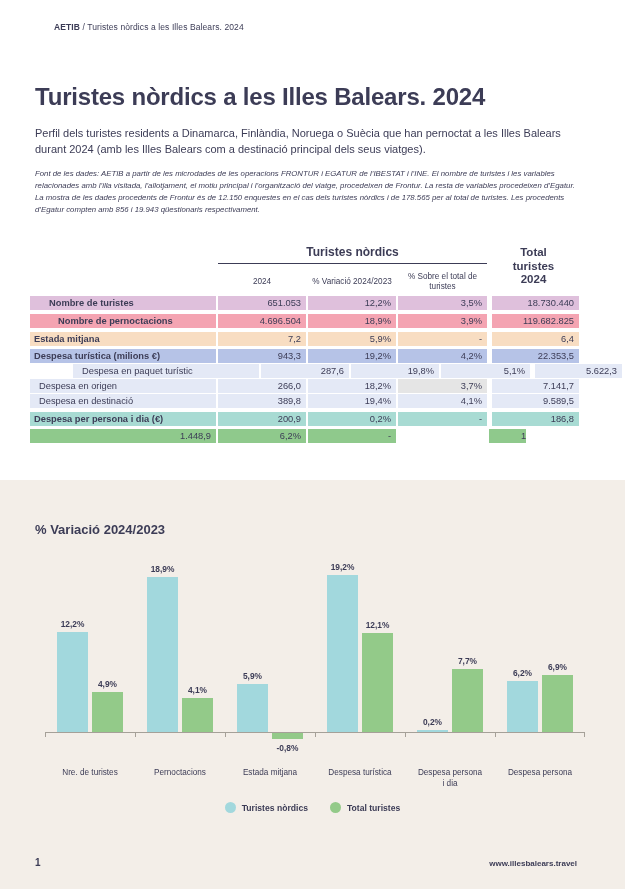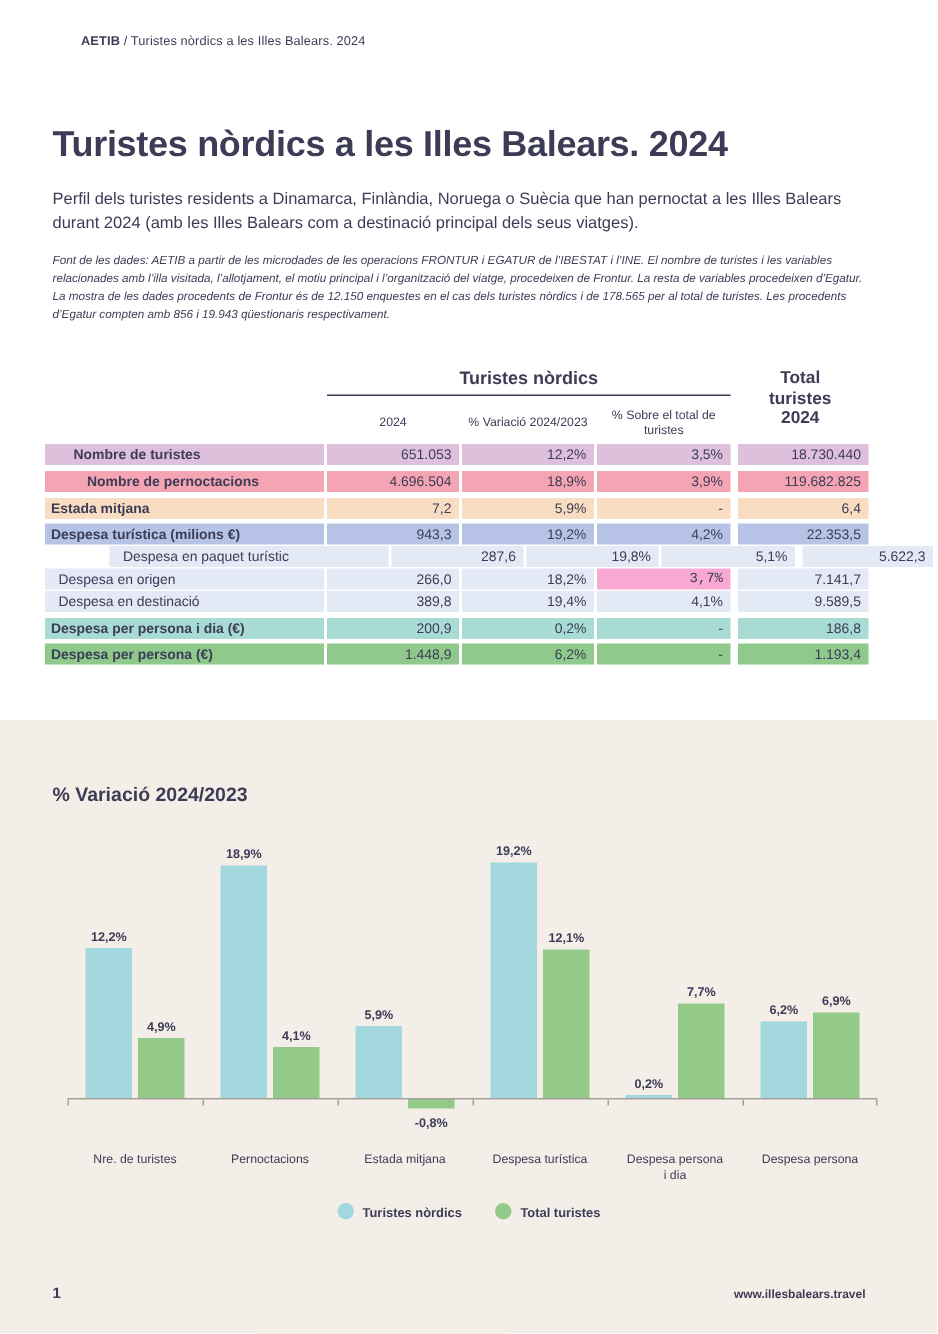--- a/index.html
+++ b/index.html
@@ -119,42 +119,41 @@
           <div class="t-cell num" style="background: rgb(228, 233, 246);">287,6</div>
           <div class="t-cell num" style="background: rgb(228, 233, 246);">19,8%</div>
           <div class="t-cell num" style="background: rgb(228, 233, 246);">5,1%</div>
           <div class="t-spacer"></div>
           <div class="t-cell num" style="background: rgb(228, 233, 246);">5.622,3</div>
         </div>
         <div class="t-row" style="margin-bottom: 1px;">
           <div class="t-cell label" style="background: rgb(228, 233, 246); font-weight: 400; padding-left: 9px;">Despesa en origen</div>
           <div class="t-cell num" style="background: rgb(228, 233, 246);">266,0</div>
           <div class="t-cell num" style="background: rgb(228, 233, 246);">18,2%</div>
-          <div class="t-cell num" style="background: #f9a8d4; font-family: Liberation Mono, monospace;">3,7%</div>
+          <div class="t-cell num" style="background: #e5e5e5;">3,7%</div>
           <div class="t-spacer"></div>
           <div class="t-cell num" style="background: rgb(228, 233, 246);">7.141,7</div>
         </div>
         <div class="t-row" style="margin-bottom: 4px;">
           <div class="t-cell label" style="background: rgb(228, 233, 246); font-weight: 400; padding-left: 9px;">Despesa en destinació</div>
           <div class="t-cell num" style="background: rgb(228, 233, 246);">389,8</div>
           <div class="t-cell num" style="background: rgb(228, 233, 246);">19,4%</div>
           <div class="t-cell num" style="background: rgb(228, 233, 246);">4,1%</div>
           <div class="t-spacer"></div>
           <div class="t-cell num" style="background: rgb(228, 233, 246);">9.589,5</div>
         </div>
         <div class="t-row" style="margin-bottom: 3px;">
           <div class="t-cell label" style="background: rgb(168, 219, 211); font-weight: 700;">Despesa per persona i dia (€)</div>
           <div class="t-cell num" style="background: rgb(168, 219, 211);">200,9</div>
           <div class="t-cell num" style="background: rgb(168, 219, 211);">0,2%</div>
           <div class="t-cell num" style="background: rgb(168, 219, 211);">-</div>
           <div class="t-spacer"></div>
           <div class="t-cell num" style="background: rgb(168, 219, 211);">186,8</div>
         </div>
         <div class="t-row" style="margin-bottom: 0px;">
-          <div class="t-cell label" style="background: rgb(143, 201, 140); font-weight: 700;">Despesa per persona (€)</div>
           <div class="t-cell num" style="background: rgb(143, 201, 140);">1.448,9</div>
           <div class="t-cell num" style="background: rgb(143, 201, 140);">6,2%</div>
           <div class="t-cell num" style="background: rgb(143, 201, 140);">-</div>
           <div class="t-spacer"></div>
           <div class="t-cell num" style="background: rgb(143, 201, 140); padding-left: 32px;">1.193,4</div>
         </div>
       </div>
   </div>
 
   <div class="chart-section">

